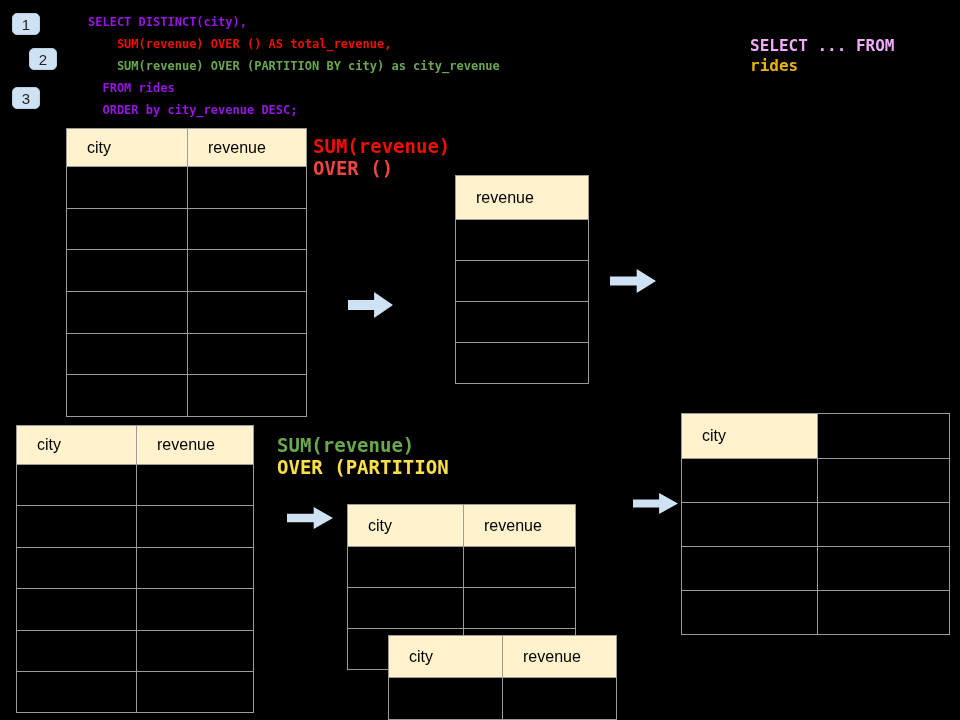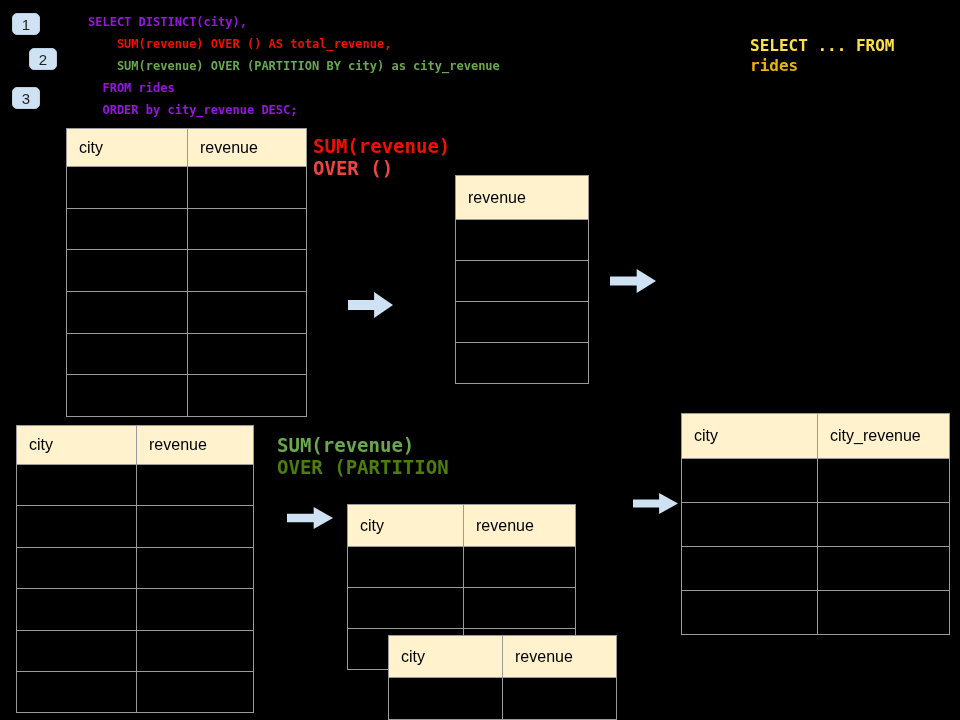--- a/index.html
+++ b/index.html
@@ -50,21 +50,21 @@
     background: #000;
     box-sizing: border-box;
   }
   .trow { display: flex; }
   .hcell {
     background: var(--header-cream, #fff2cc);
     height: var(--hh);
     box-sizing: border-box;
     display: flex;
     align-items: center;
-    padding-left: 12px;
+    padding-left: 20px;
     font-size: 16px;
     color: #000;
   }
   .cell  { height: var(--rh); box-sizing: border-box; }
   .cdiv  { width: var(--c1); border-right: 1px solid var(--table-border, #9b9b9b); }
   .clast { flex: 1; }
   .trow + .trow > div { border-top: 1px solid var(--table-border, #9b9b9b); }
 
   #t1 { left: 66px;  top: 128px; width: 241px; --c1: 121px; --hh: 37px; --rh: 41.7px; }
   #t2 { left: 455px; top: 175px; width: 134px; --hh: 43px; --rh: 41px; }
@@ -88,25 +88,25 @@
 <body>
 
 <div id="stage">
 
   <div class="badge" id="b1">1</div>
   <div class="badge" id="b2">2</div>
   <div class="badge" id="b3">3</div>
 
   <div class="code" id="sql"><div style="color: rgb(151, 21, 224);">SELECT DISTINCT(city),</div><div style="color: rgb(238, 16, 0);">    SUM(revenue) OVER () AS total_revenue,</div><div style="color: rgb(106, 168, 79);">    SUM(revenue) OVER (PARTITION BY city) as city_revenue</div><div style="color: rgb(151, 21, 224);">  FROM rides</div><div style="color: rgb(151, 21, 224);">  ORDER by city_revenue DESC;</div></div>
 
-  <div class="code" id="side-note"><div style="color: #fde047;">SELECT ... FROM</div><div style="color: #eab308;">rides</div></div>
+  <div class="code" id="side-note"><div style="color: #f0abfc;">SELECT ... FROM</div><div style="color: #eab308;">rides</div></div>
 
   <div class="code" id="note-total"><div style="color: rgb(238, 16, 0);">SUM(revenue)</div><div style="color: #ef4444;">OVER ()</div></div>
 
-  <div class="code" id="note-partition"><div style="color: rgb(106, 168, 79);">SUM(revenue)</div><div style="color: #4d7c0f; text-align: right;">OVER (PARTITION</div></div>
+  <div class="code" id="note-partition"><div style="color: rgb(106, 168, 79);">SUM(revenue)</div><div style="color: #fde047; text-align: right;">OVER (PARTITION</div></div>
 
   <div class="tbl" id="t1">
       <div class="trow">
         <div class="hcell cdiv">city</div>
         <div class="hcell clast">revenue</div>
       </div>
       <div class="trow">
         <div class="cell cdiv"></div>
         <div class="cell clast"></div>
       </div>
@@ -206,21 +206,20 @@
         <div class="cell clast"></div>
       </div>
       <div class="trow">
         <div class="cell cdiv"></div>
         <div class="cell clast"></div>
       </div>
     </div>
   <div class="tbl" id="t6">
       <div class="trow">
         <div class="hcell cdiv">city</div>
-        <div class="hcell clast">city_revenue</div>
       </div>
       <div class="trow">
         <div class="cell cdiv"></div>
         <div class="cell clast"></div>
       </div>
       <div class="trow">
         <div class="cell cdiv"></div>
         <div class="cell clast"></div>
       </div>
       <div class="trow">

